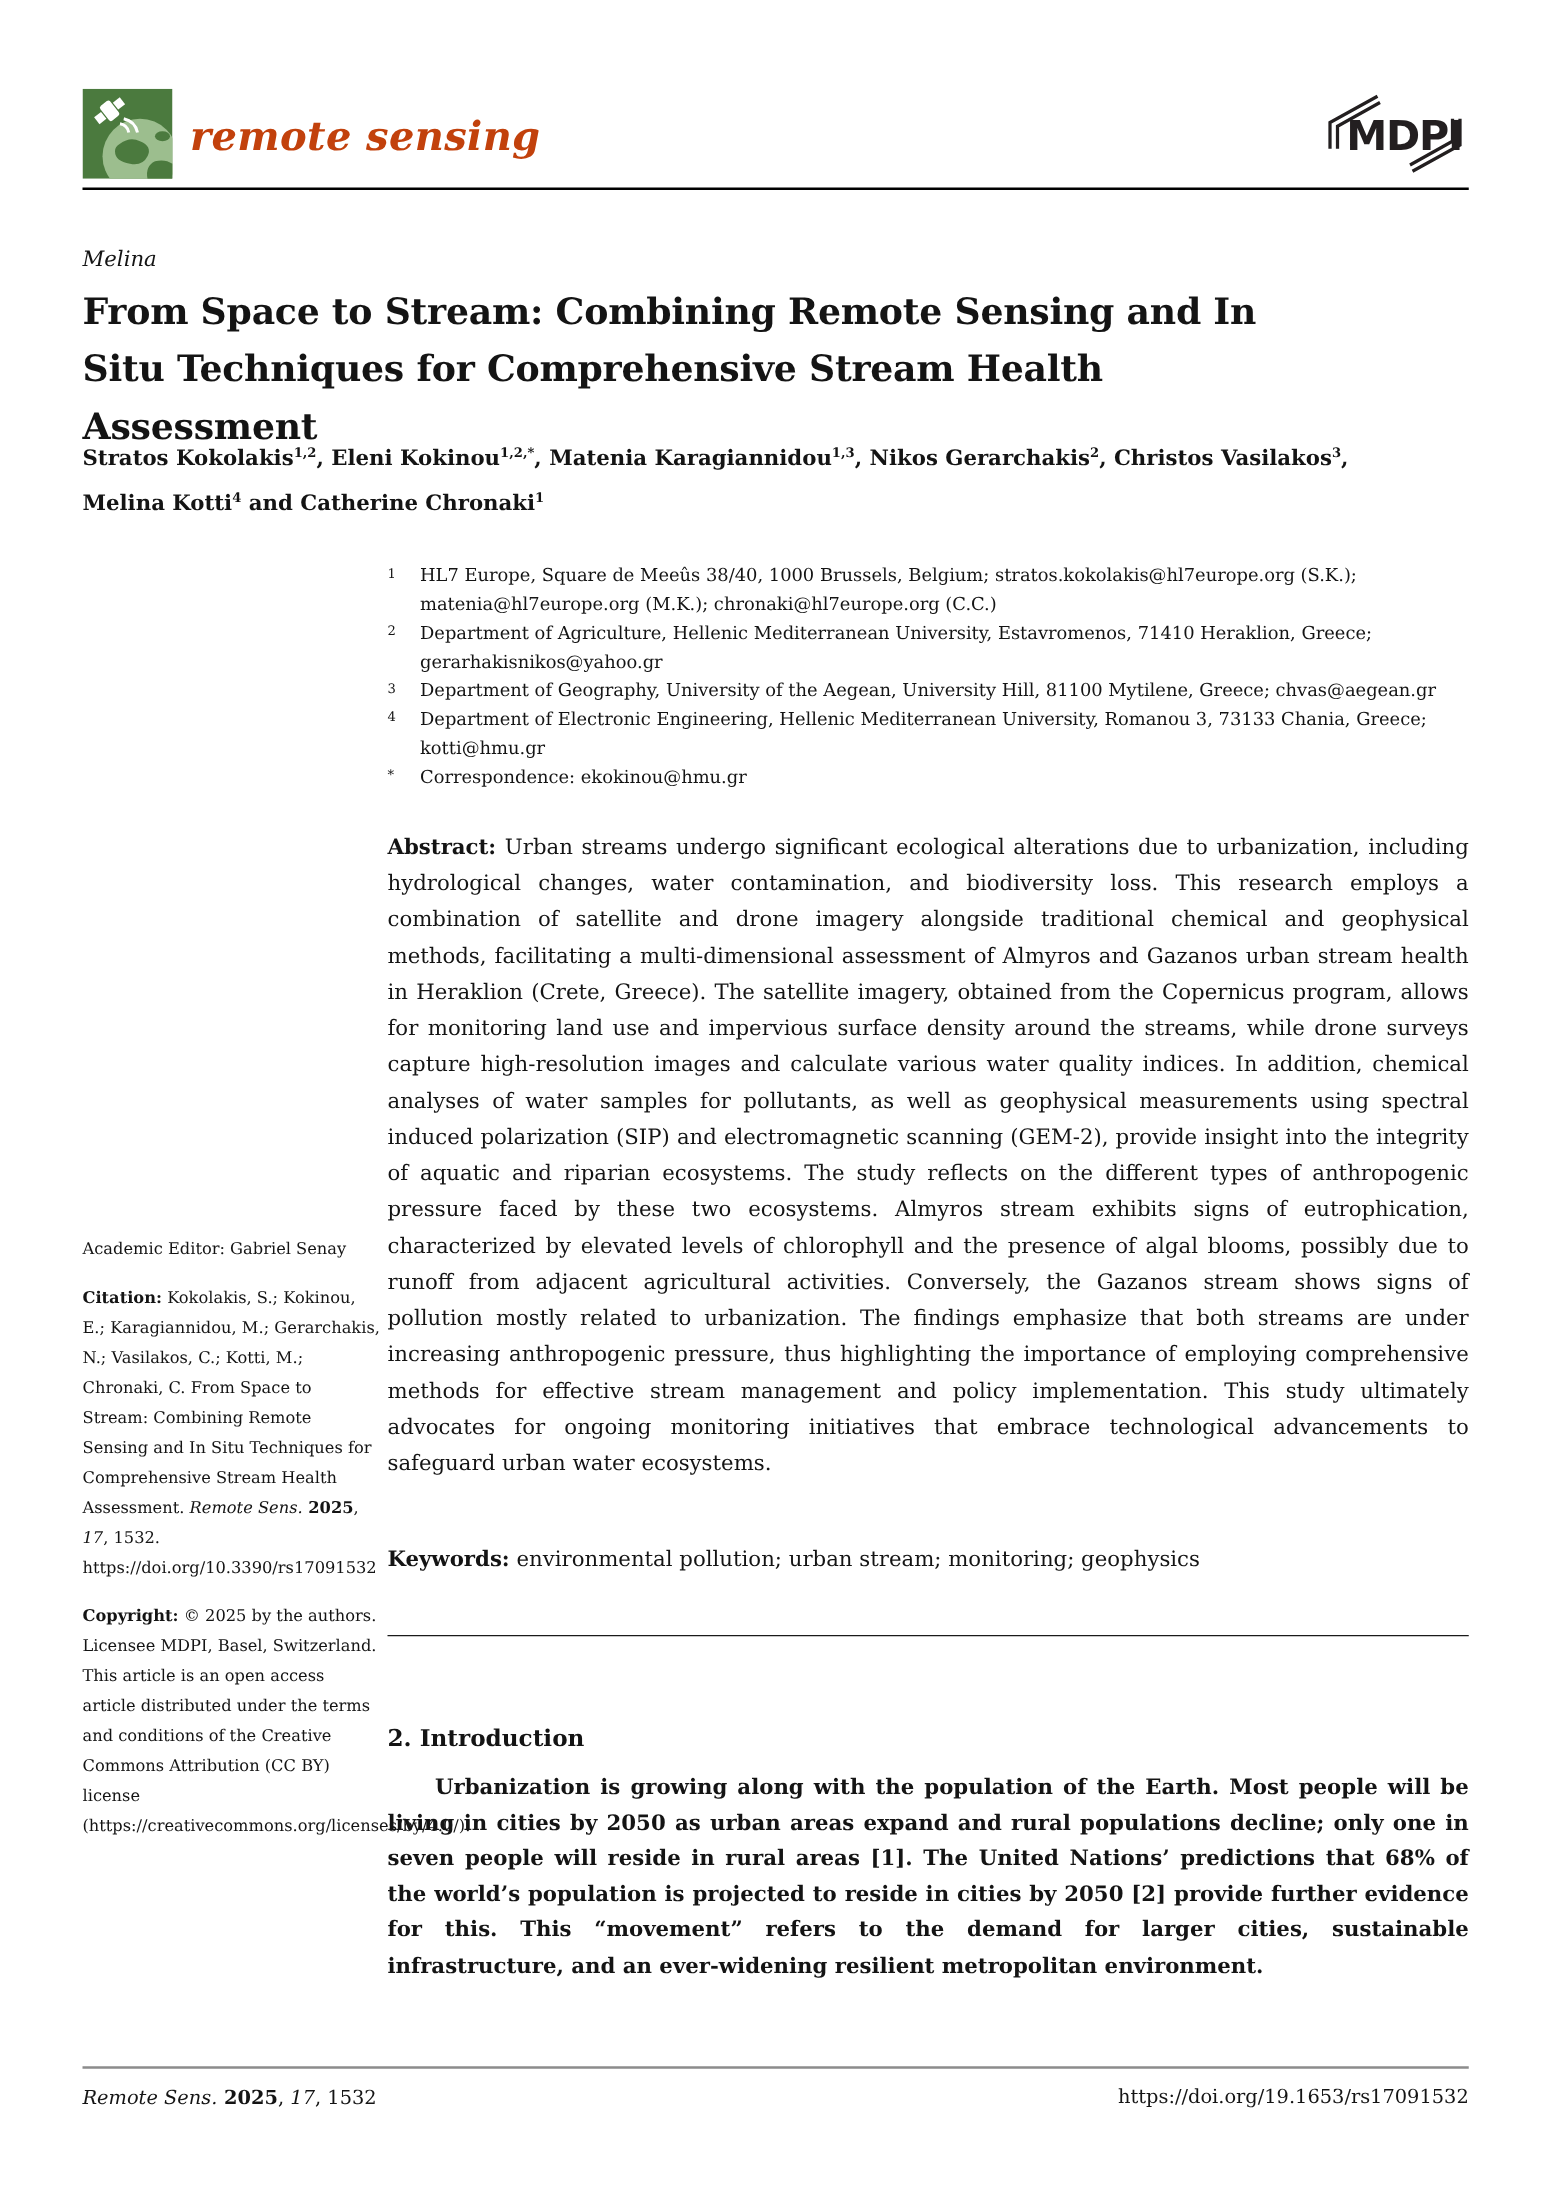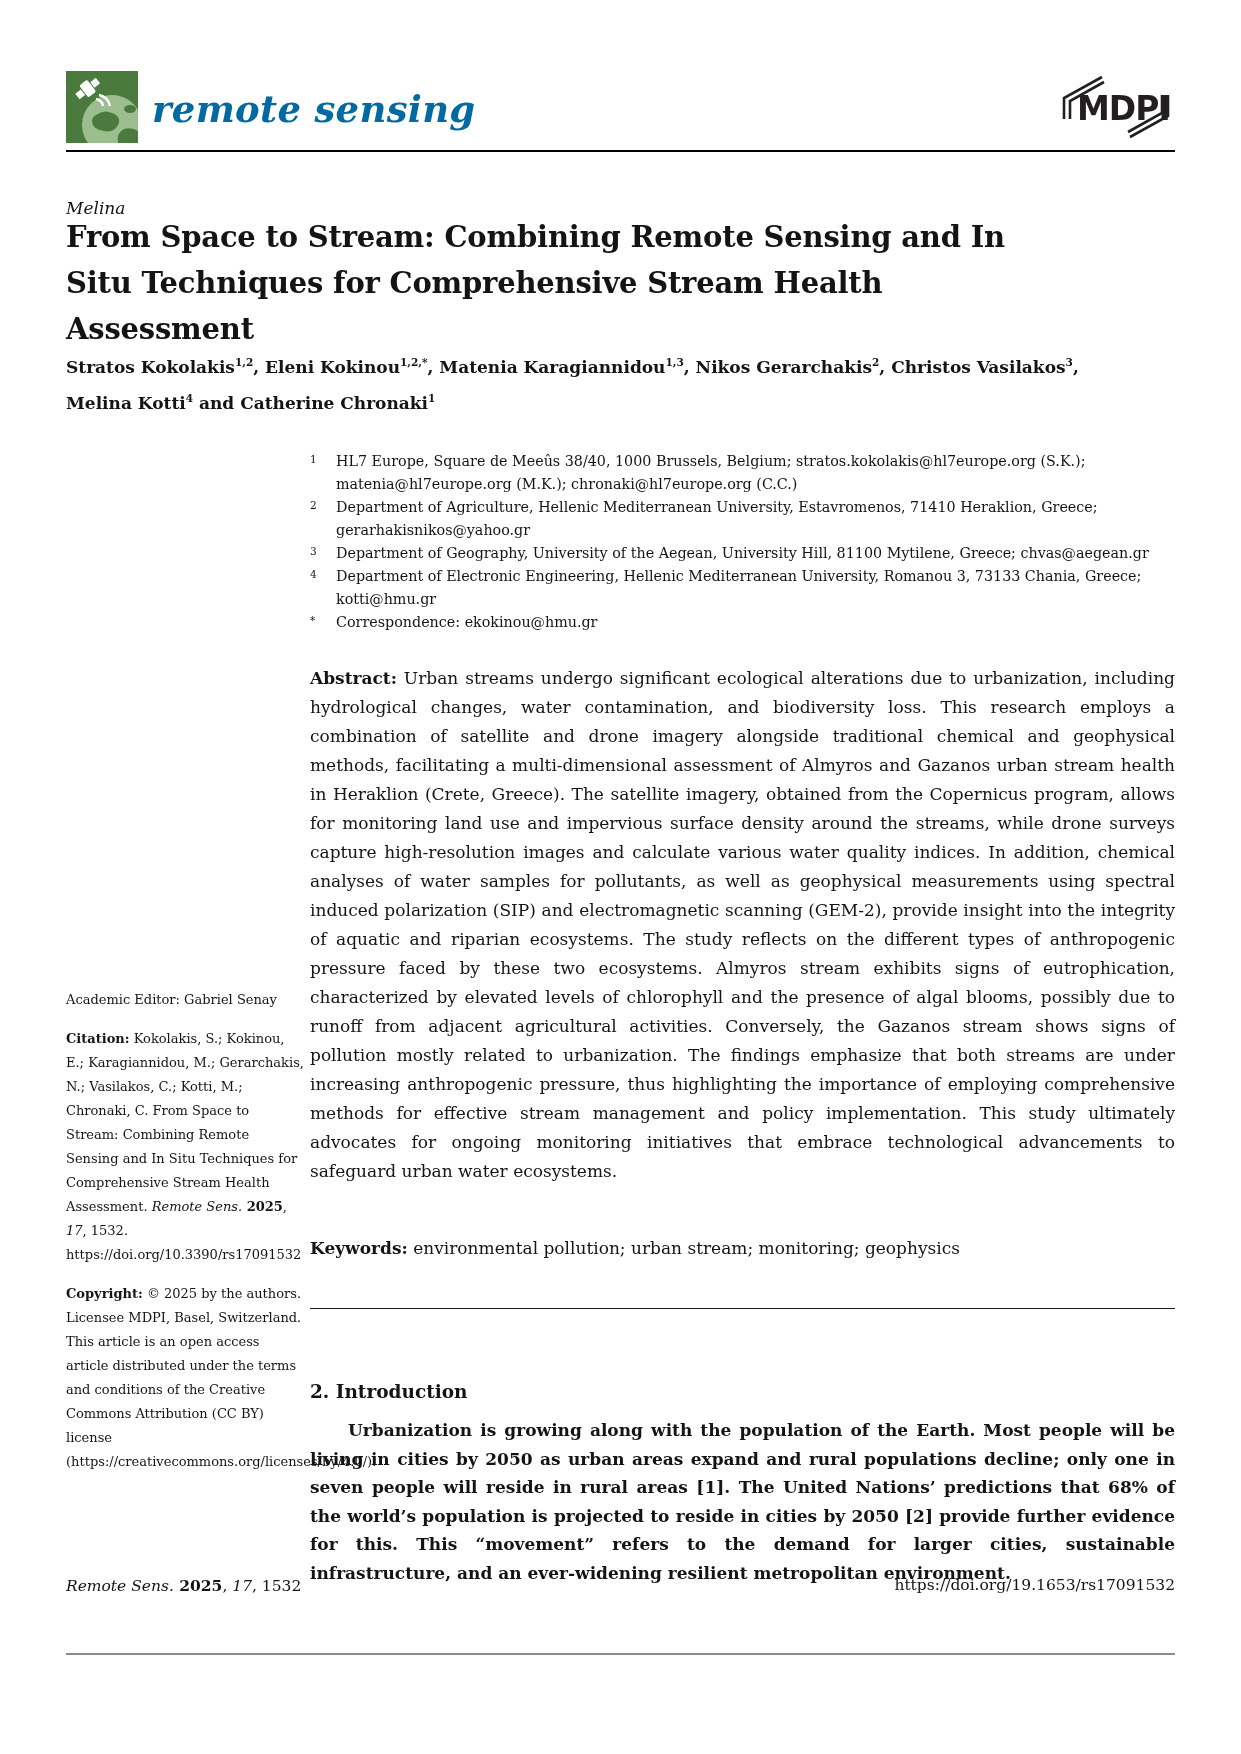--- a/index.html
+++ b/index.html
@@ -5,27 +5,27 @@
   html,body { margin:0; padding:0; background:#ffffff; }
   .page {
     position:relative; width:1241px; height:1754px; margin:0 auto;
     background:#ffffff; color:#141414; overflow:hidden;
     font-family:"DejaVu Serif","Liberation Serif",serif;
   }
   
   .header { position:absolute; left:66px; right:66px; top:72px; height:74px;
             display:flex; justify-content:space-between; align-items:center; }
   .logo-wrap { display:flex; align-items:center; }
-  .logo-text { font-size:37px; font-weight:bold; font-style:italic;
-               color:#0369a1; margin-left:14px; letter-spacing:0.3px; }
+  .logo-text { font-size:32px; font-weight:bold; font-style:italic;
+               color:#c2410c; margin-left:14px; letter-spacing:0.3px; }
   .header-rule { position:absolute; left:66px; right:66px; top:150px;
                  border-top:2px solid #000; }
   
   .article-label { position:absolute; left:66px; top:198px; font-size:17px; font-style:italic; }
-  .title { position:absolute; left:66px; top:214px; width:1010px;
+  .title { position:absolute; left:66px; top:226px; width:1010px;
            font-size:29px; font-weight:bold; line-height:46px; letter-spacing:-0.2px; }
   .authors { position:absolute; left:66px; top:346px; width:1020px;
              font-size:17px; font-weight:bold; line-height:32px; }
   .authors sup { font-size:10.5px; font-weight:bold; }
   
   .sidebar { position:absolute; left:66px; top:988px; width:238px;
              font-size:13px; line-height:24px; }
   .sb-block { margin-bottom:15px; }
   .sb-dates div { line-height:25px; }
   .sb-bold { font-weight:bold; }
@@ -38,21 +38,21 @@
   .abstract { margin-top:30px; font-size:17px; line-height:29px; text-align:justify; }
   .abstract b, .kw b { font-weight:bold; }
   .kw { margin-top:48px; font-size:17px; line-height:29px; }
   .divider-rule { border:none; border-top:1.5px solid #1a1a1a; margin:45px 0 0 0; }
   .sec-heading { margin-top:72px; font-size:18.5px; font-weight:bold; }
   .sec-para { margin-top:14px; font-size:17px; line-height:28.5px;
               text-align:justify; text-indent:38px;font-weight:bold; }
   
   .footer-rule { position:absolute; left:66px; right:66px; top:1653px;
                  border-top:2.5px solid #8c8c8c; }
-  .footer { position:absolute; left:66px; right:66px; top:1576px;
+  .footer { position:absolute; left:66px; right:66px; top:1668px;
             display:flex; justify-content:space-between; font-size:15.5px; }
   .it { font-style:italic; }
   .bold { font-weight:bold; }
   
   .mdpi-svg text { font-family:"DejaVu Sans","Liberation Sans",sans-serif;
                    font-weight:bold; font-size:33px; fill:#231f20; letter-spacing:-1px; }
 </style>
 </head>
 <body>
 

